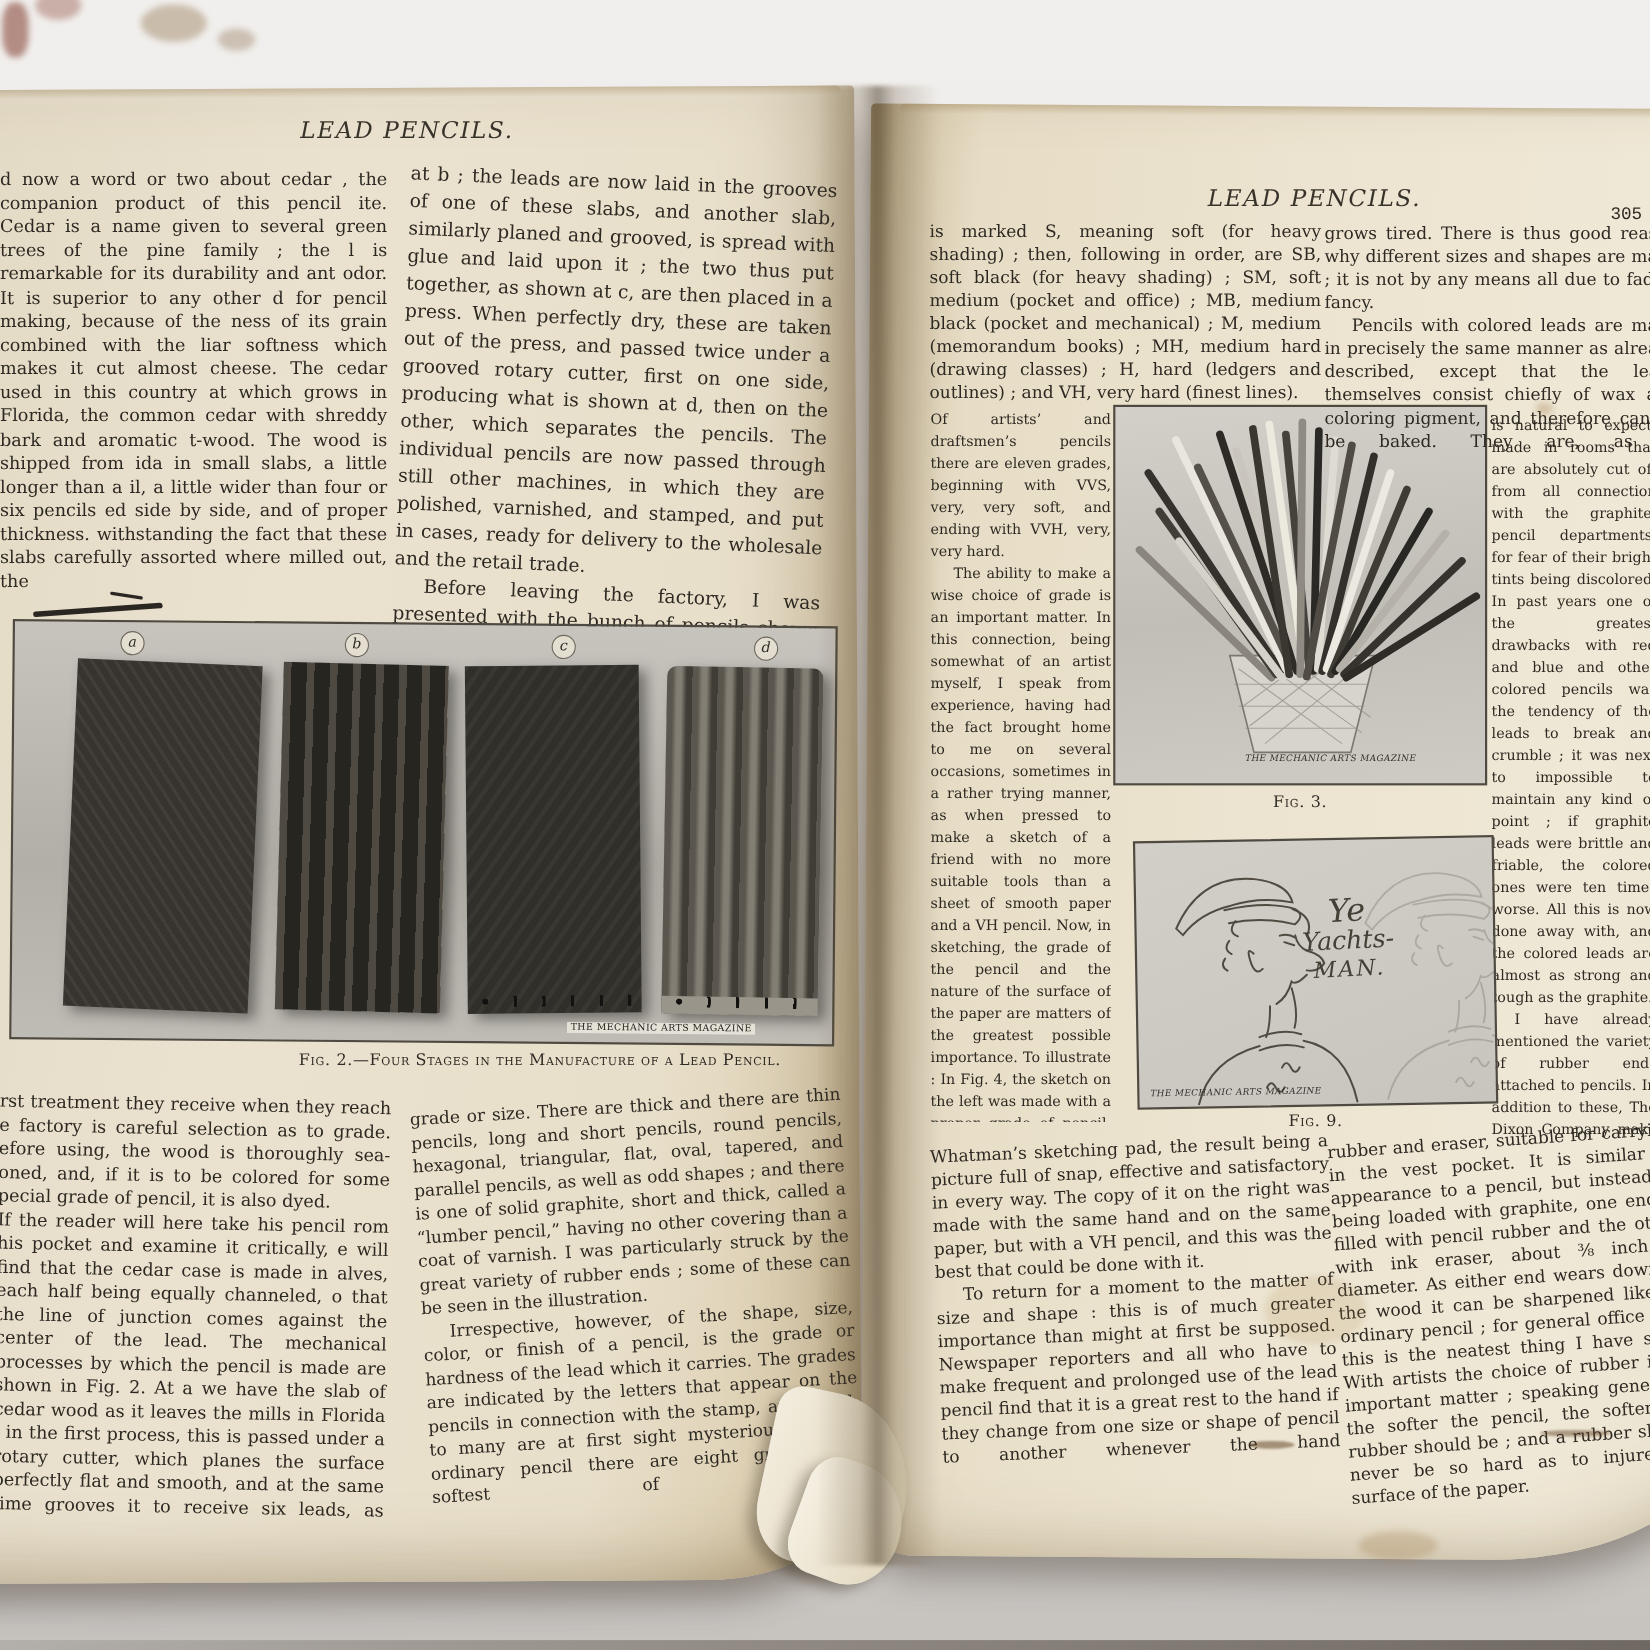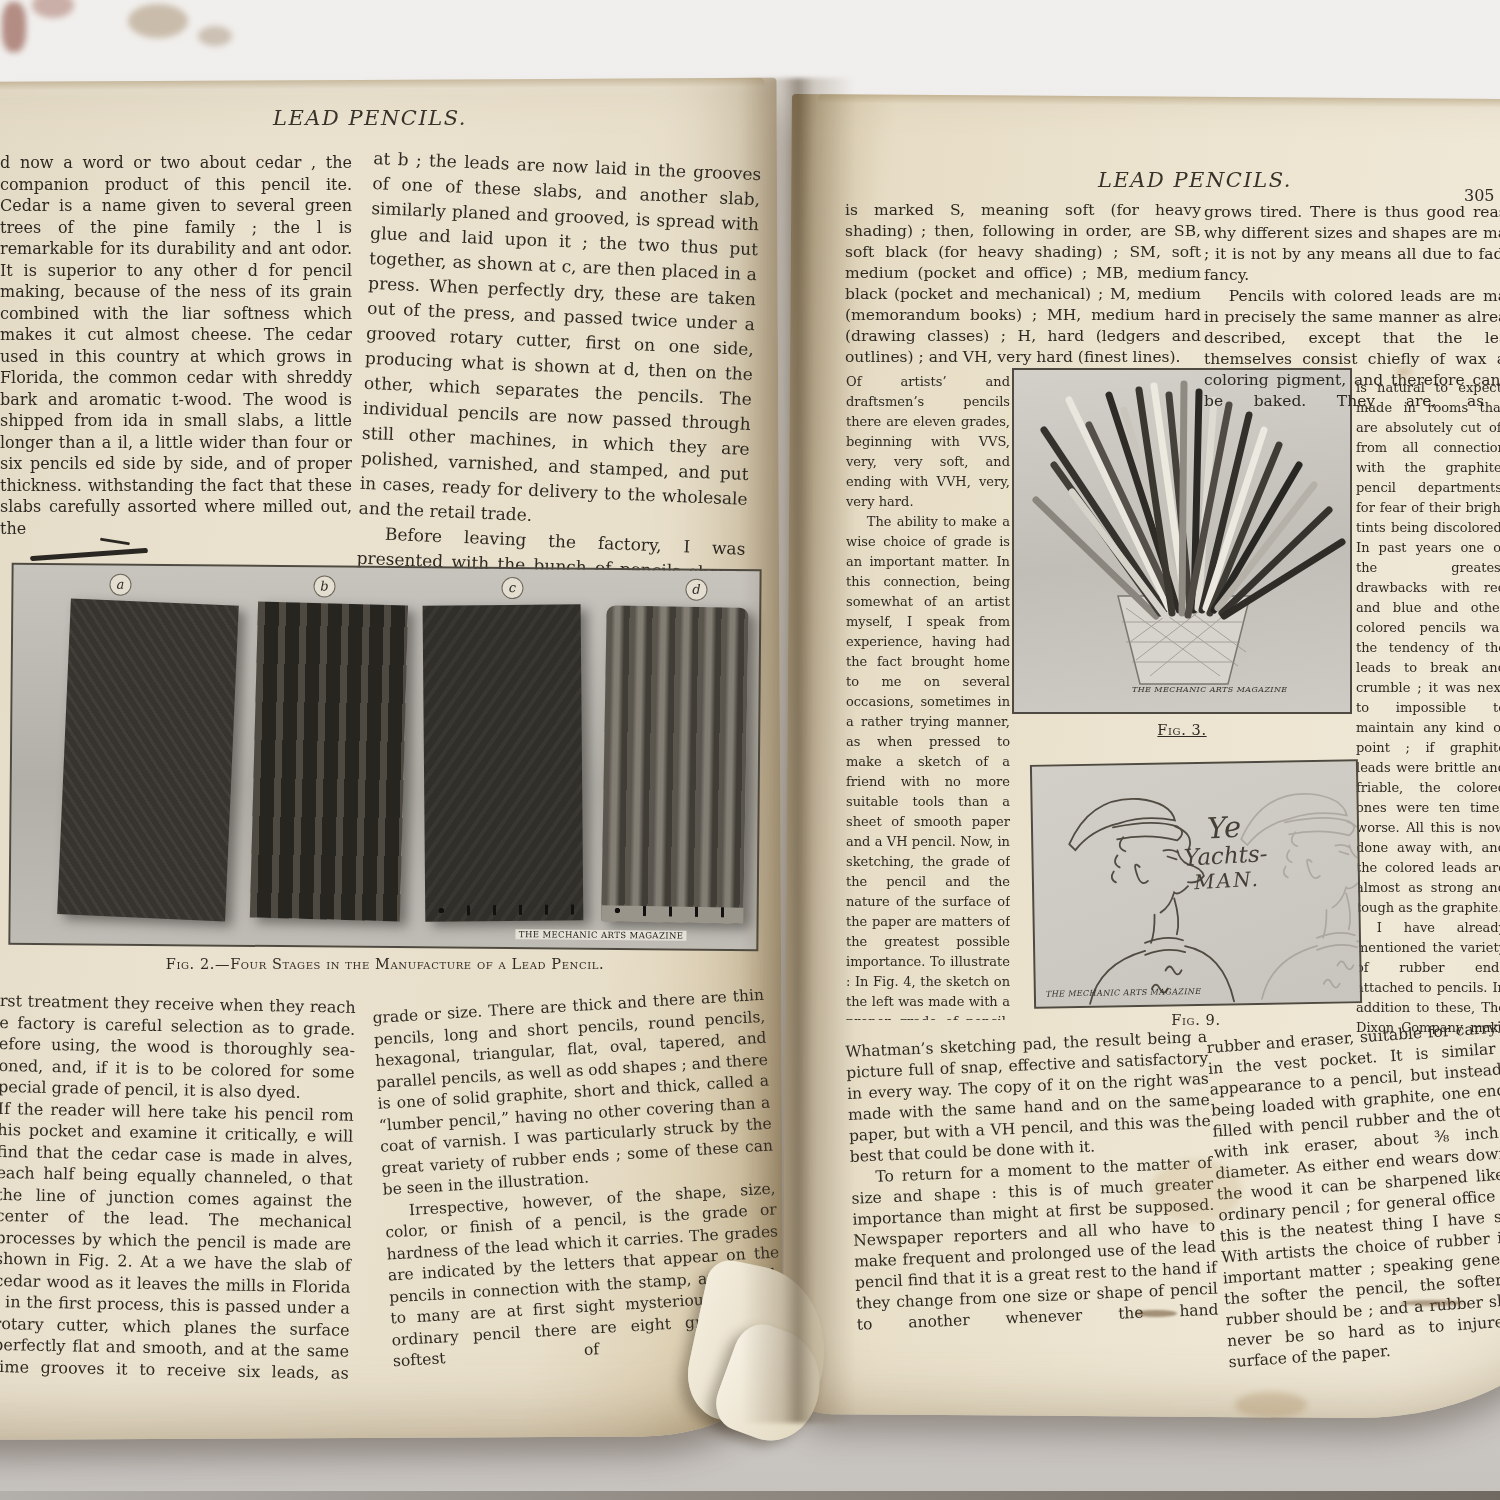--- a/index.html
+++ b/index.html
@@ -109,34 +109,34 @@
   <div class="slab slab-b"></div>
   <div class="slab slab-c">
       <div class="leadrow"></div>
     </div>
   <div class="slab slab-d">
       <div class="leadband"></div>
       <div class="leadrow"></div>
     </div>
   <div class="wm wm2">THE MECHANIC ARTS MAGAZINE</div>
 </figure>
-<div class="caption" style="left:60px;top:956px;width:650px;">Fig. 2.—Four Stages in the Manufacture of a Lead Pencil.</div>
+<div class="caption" style="left:60px;top:956px;width:650px;text-align:right;">Fig. 2.—Four Stages in the Manufacture of a Lead Pencil.</div>
 
 <div class="tb lpt" style="left:0px;top:990px;width:356px;transform:rotate(1.1deg);transform-origin:left top;">
   <p>rst treatment they receive when they reach e factory is careful selection as to grade. efore using, the wood is thoroughly sea- oned, and, if it is to be colored for some pecial grade of pencil, it is also dyed.</p>
   <p class="cont">If the reader will here take his pencil rom his pocket and examine it critically, e will find that the cedar case is made in alves, each half being equally channeled, o that the line of junction comes against the center of the lead.  The mechanical processes by which the pencil is made are shown in Fig. 2.  At a we have the slab of cedar wood as it leaves the mills in Florida ; in the first process, this is passed under a rotary cutter, which planes the surface perfectly flat and smooth, and at the same time grooves it to receive six leads, as</p>
 </div>
 
 <div class="tb lpt" style="left:372px;top:1008px;width:392px;font-size:15.5px;transform:rotate(-3.4deg);transform-origin:left top;">
   <p>grade or size.  There are thick and there are thin pencils, long and short pencils, round pencils, hexagonal, triangular, flat, oval, tapered, and parallel pencils, as well as odd shapes ; and there is one of solid graphite, short and thick, called a “lumber pencil,” having no other covering than a coat of varnish.  I was particularly struck by the great variety of rubber ends ; some of these can be seen in the illustration.</p>
   <p class="ind cont">Irrespective, however, of the shape, size, color, or finish of a pencil, is the grade or hardness of the lead which it carries.  The grades are indicated by the letters that appear on the pencils in connection with the stamp, and which to many are at first sight mysterious.  Of the ordinary pencil there are eight grades, the softest of which</p>
 </div>
 
 <div class="phead" style="left:1000px;top:168px;width:390px;">LEAD PENCILS.</div>
-<div class="pnum" style="left:1464px;top:186px;">305</div>
+<div class="pnum" style="left:1464px;top:186px;font-family:Liberation Mono, monospace;">305</div>
 
 <div class="tb rpt" style="left:845px;top:200px;width:356px;">
   <p>is marked S, meaning soft (for heavy shading) ; then, following in order, are SB, soft black (for heavy shading) ; SM, soft medium (pocket and office) ; MB, medium black (pocket and mechanical) ; M, medium (memorandum books) ; MH, medium hard (drawing classes) ; H, hard (ledgers and outlines) ; and VH, very hard (finest lines).</p>
 </div>
 
 <div class="tb nar" style="left:846px;top:372px;width:164px;height:648px;overflow:hidden;">
   <p>Of artists’ and draftsmen’s pencils there are eleven grades, beginning with VVS, very, very soft, and ending with VVH, very, very hard.</p>
   <p class="ind cont">The ability to make a wise choice of grade is an important matter.  In this connection, being somewhat of an artist myself, I speak from experience, having had the fact brought home to me on several occasions, sometimes in a rather trying manner, as when pressed to make a sketch of a friend with no more suitable tools than a sheet of smooth paper and a VH pencil.  Now, in sketching, the grade of the pencil and the nature of the surface of the paper are matters of the greatest possible importance. To illustrate :  In Fig. 4, the sketch on the left was made with a proper grade of pencil, namely SM, on a</p>
 </div>
 
@@ -169,21 +169,21 @@
       <line x1="192" y1="238" x2="250" y2="60" stroke="#ece9e0"></line>
       <line x1="196" y1="243" x2="265" y2="75" stroke="#3f3c36"></line>
       <line x1="200" y1="240" x2="285" y2="95" stroke="#292724"></line>
       <line x1="204" y1="238" x2="300" y2="115" stroke="#b5b1a8"></line>
       <line x1="208" y1="243" x2="315" y2="140" stroke="#36332e"></line>
       <line x1="210" y1="246" x2="328" y2="172" stroke="#2f2c28"></line>
     </g>
   </svg>
   <div class="wm" style="left:118px;bottom:18px;">THE MECHANIC ARTS MAGAZINE</div>
 </div>
-<div class="caption" style="left:1012px;top:722px;width:340px;text-decoration:underline;">Fig. 3.</div>
+<div class="caption" style="left:1012px;top:722px;width:340px;">Fig. 3.</div>
 
 <div class="tb rpt" style="left:1204px;top:202px;width:322px;">
   <p>grows tired.  There is thus good reason why different sizes and shapes are made ; it is not by any means all due to fad or  fancy.</p>
   <p class="ind cont">Pencils with colored leads are made in precisely the same manner as already described, except that the leads themselves consist chiefly of wax and coloring pigment, and therefore cannot be baked.  They are, as it</p>
 </div>
 
 <div class="tb nar" style="left:1356px;top:378px;width:150px;height:656px;overflow:hidden;">
   <p>is natural to expect, made in rooms that are absolutely cut off from all connection with the graphite-pencil departments, for fear of their bright tints being discolored.  In past years one of the greatest drawbacks with red and blue and other colored pencils was the tendency of the leads to break and crumble ; it was next to impossible to maintain any kind of point ; if graphite leads were brittle and friable, the colored ones were ten times worse.  All this is now done away with, and the colored leads are almost as strong and tough as the graphite.</p>
   <p class="ind cont">I have already mentioned the variety of rubber ends attached to pencils.  In addition to these, The Dixon Company make a special combined</p>
 </div>

